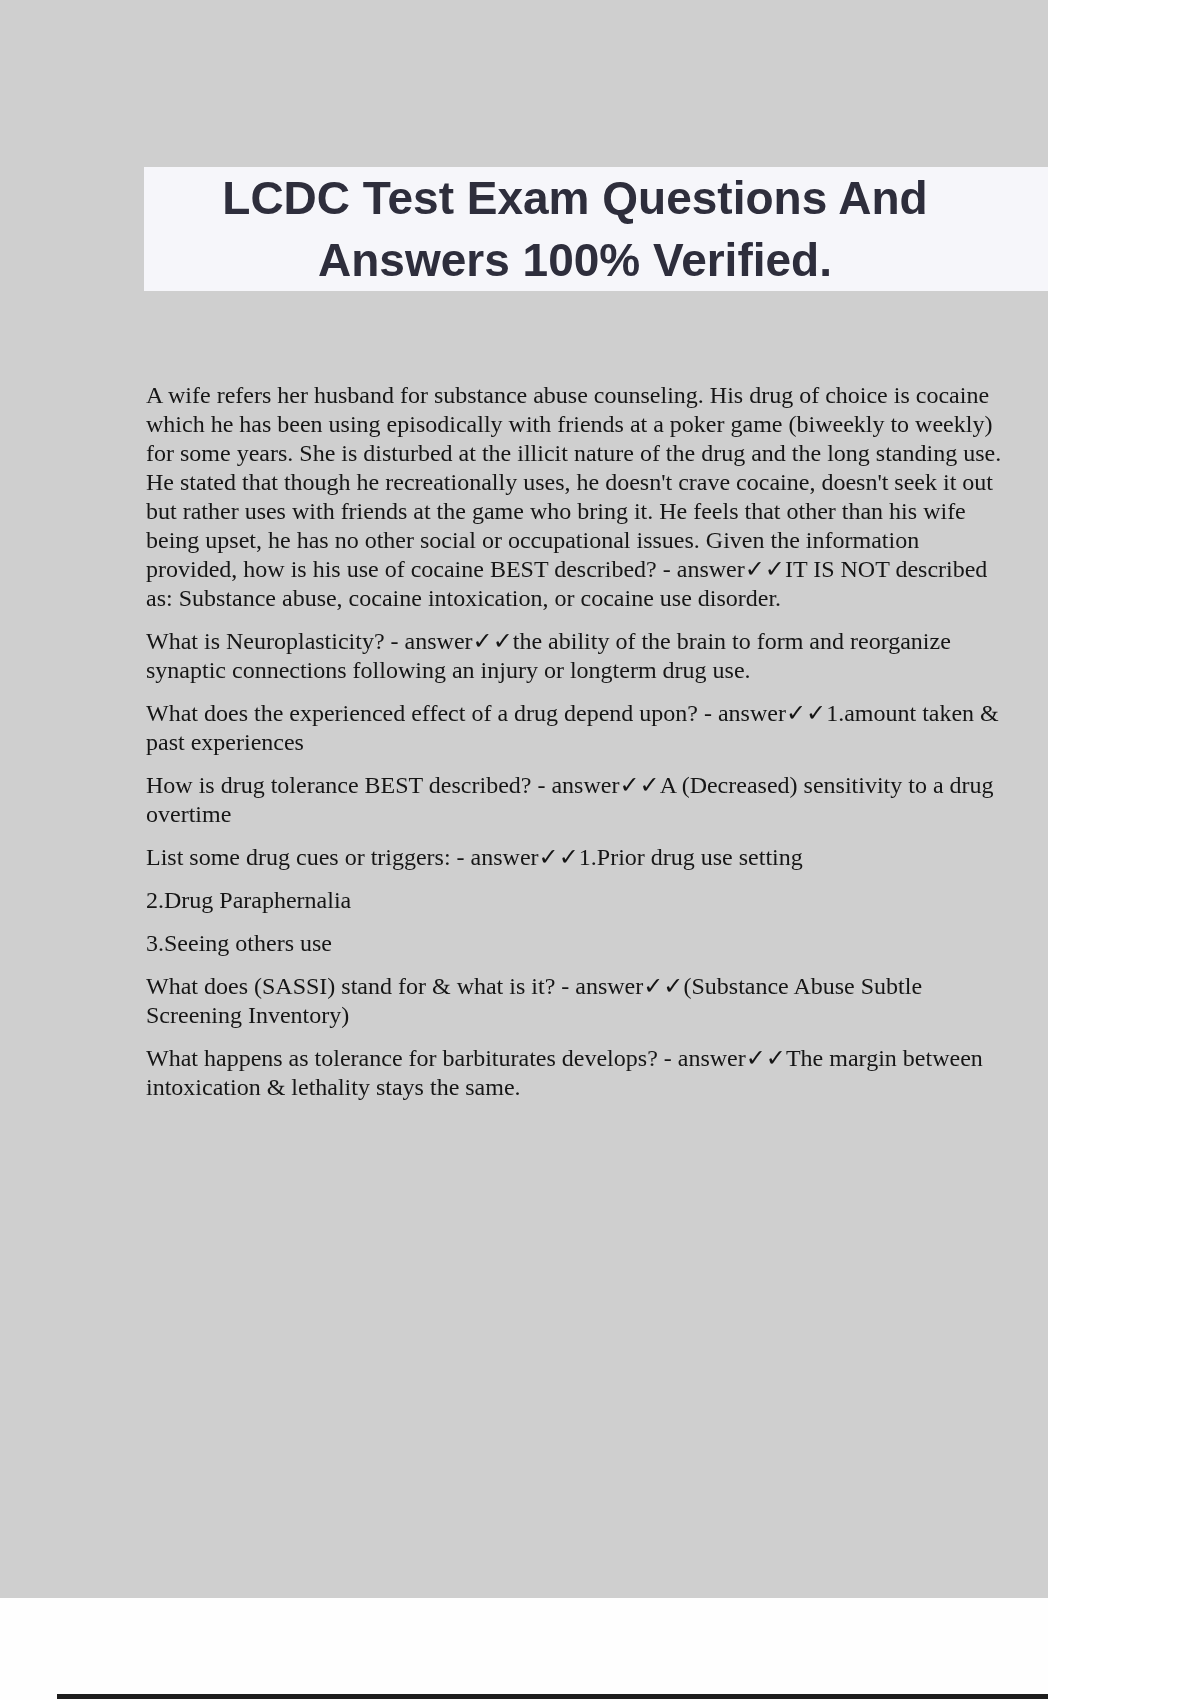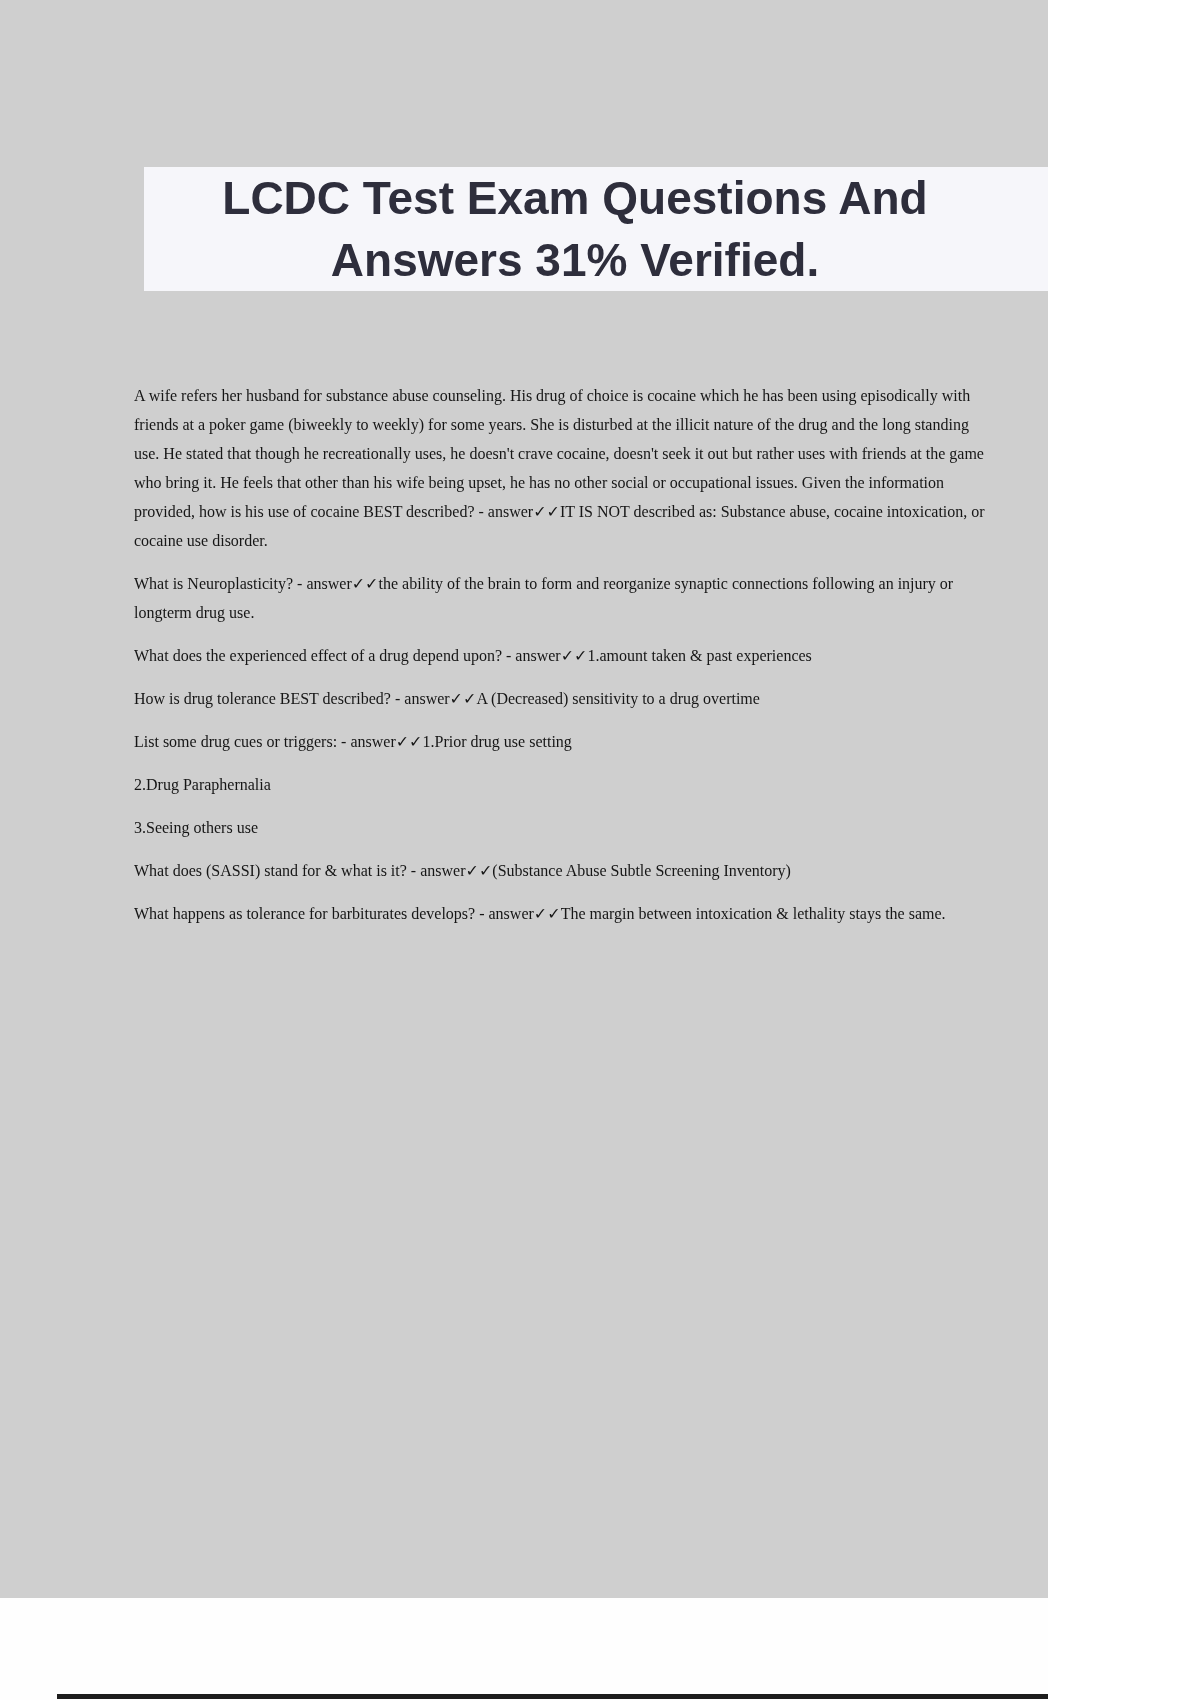--- a/index.html
+++ b/index.html
@@ -29,25 +29,25 @@
   .title-line {
     font-family: "Liberation Sans", sans-serif;
     font-weight: 700;
     font-size: 46px;
     line-height: 62px;
     color: #2e2e3c;
     white-space: nowrap;
   }
   .content {
     position: absolute;
-    left: 134px;
+    left: 146px;
     top: 381px;
     width: 858px;
     color: #161616;
-    font-size: 16px;
+    font-size: 24px;
     line-height: 29px;
     text-align: left;
   }
   .content p {
     margin: 0 0 14px 0;
   }
   .next-page {
     position: absolute;
     left: 0;
     top: 1598px;
@@ -65,21 +65,21 @@
   }
 </style>
 </head>
 <body>
 
 <div class="canvas">
 
   <div class="title-box">
     <div class="title-inner">
       <div class="title-line">LCDC Test Exam Questions And</div>
-      <div class="title-line">Answers 31% Verified.</div>
+      <div class="title-line">Answers 100% Verified.</div>
     </div>
   </div>
 
   <div class="content">
     <p>A wife refers her husband for substance abuse counseling. His drug of choice is cocaine which he has been using episodically with friends at a poker game (biweekly to weekly) for some years. She is disturbed at the illicit nature of the drug and the long standing use. He stated that though he recreationally uses, he doesn't crave cocaine, doesn't seek it out but rather uses with friends at the game who bring it. He feels that other than his wife being upset, he has no other social or occupational issues. Given the information provided, how is his use of cocaine BEST described? - answer✓✓IT IS NOT described as: Substance abuse, cocaine intoxication, or cocaine use disorder.</p>
     <p>What is Neuroplasticity? - answer✓✓the ability of the brain to form and reorganize synaptic connections following an injury or longterm drug use.</p>
     <p>What does the experienced effect of a drug depend upon? - answer✓✓1.amount taken &amp; past experiences</p>
     <p>How is drug tolerance BEST described? - answer✓✓A (Decreased) sensitivity to a drug overtime</p>
     <p>List some drug cues or triggers: - answer✓✓1.Prior drug use setting</p>
     <p>2.Drug Paraphernalia</p>

